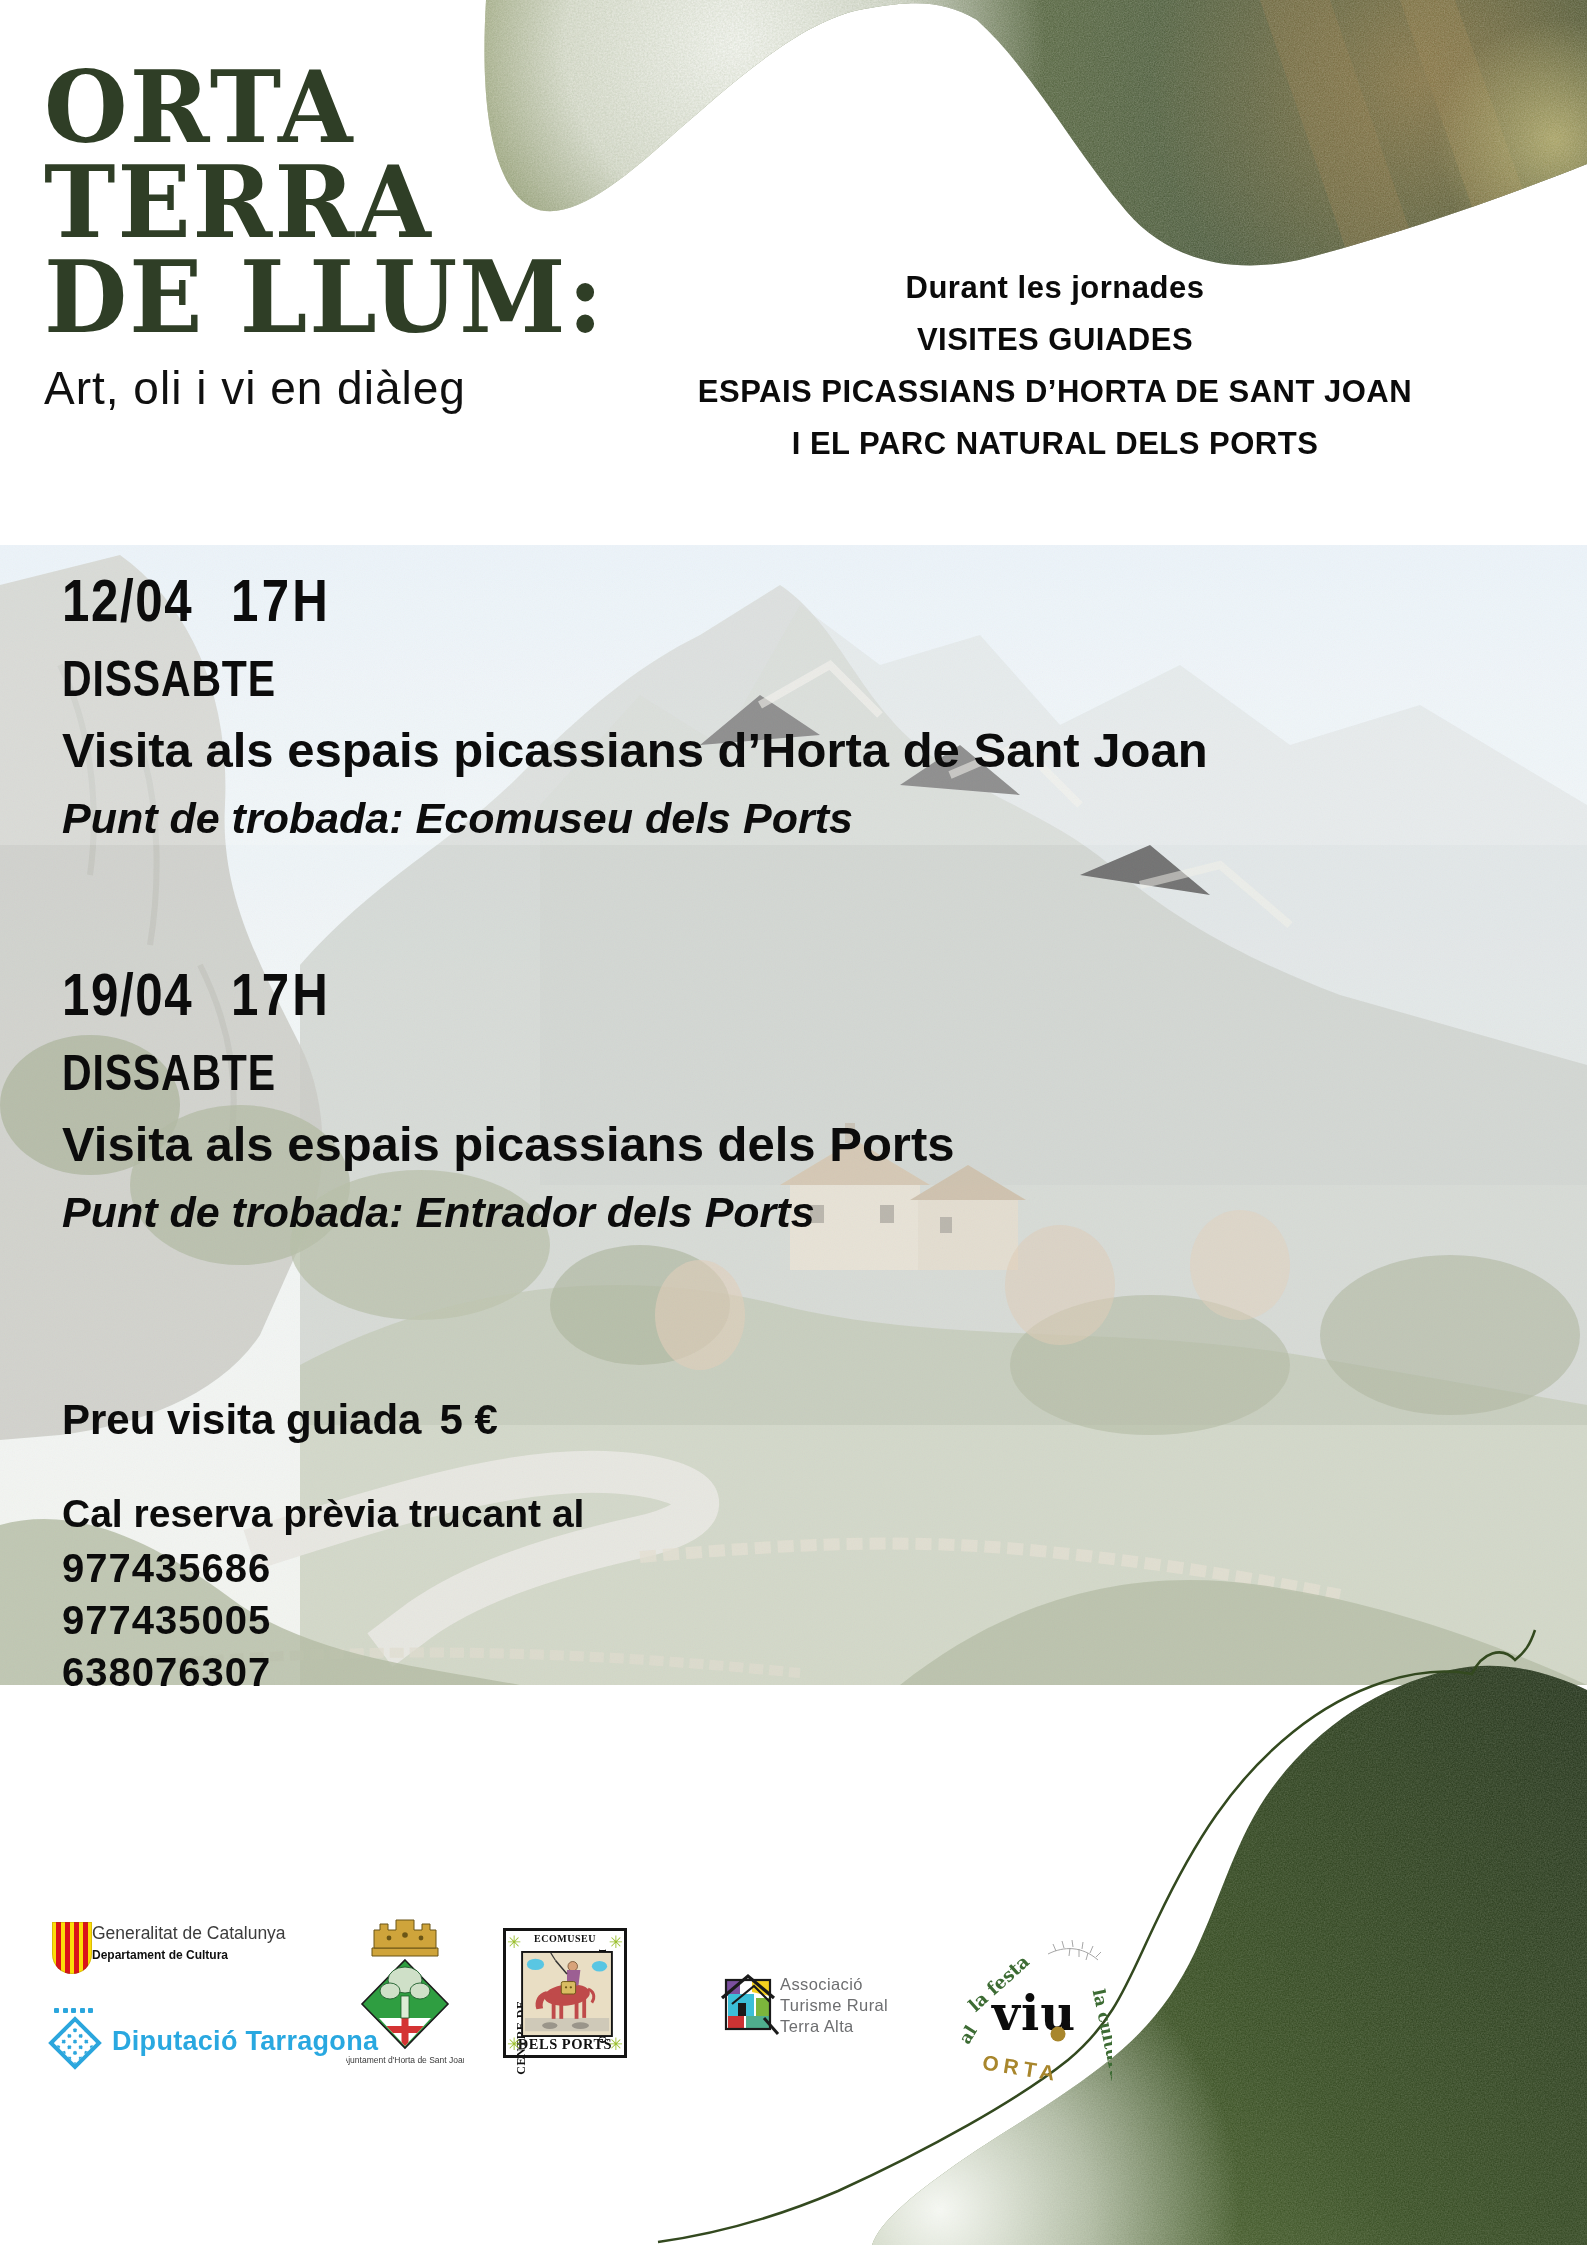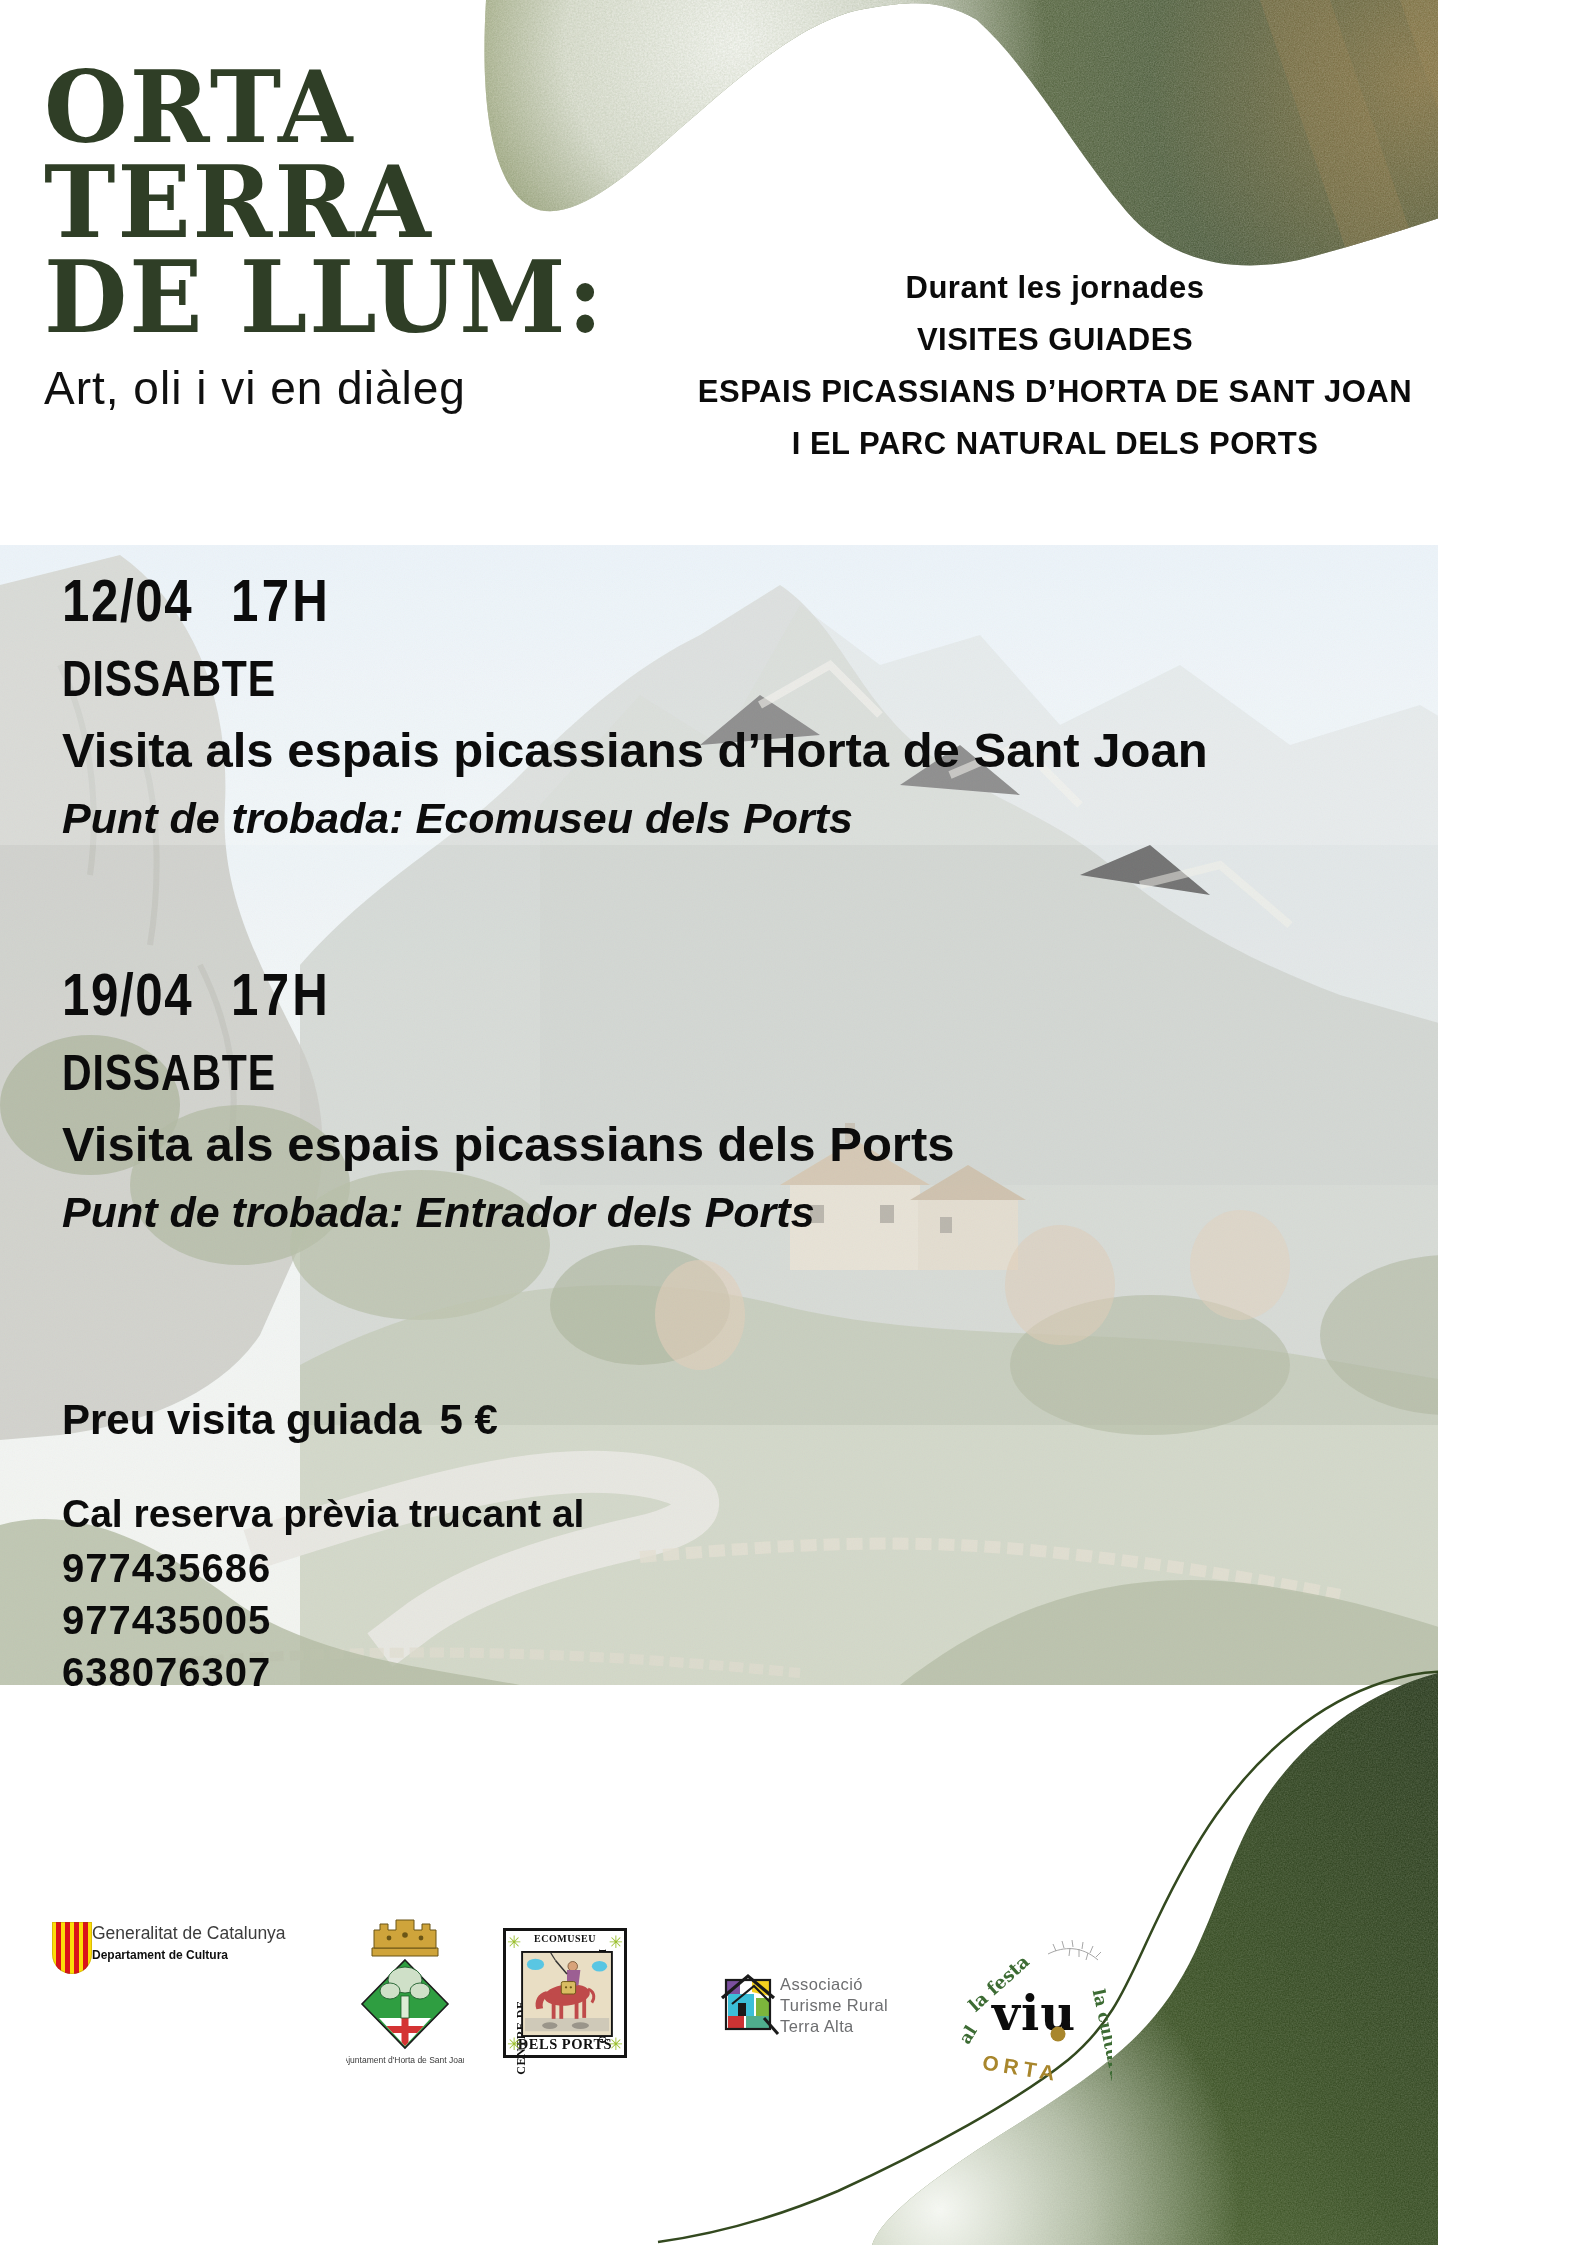--- a/index.html
+++ b/index.html
@@ -1,17 +1,17 @@
 <!DOCTYPE html>
 <html><head>
 <meta charset="utf-8">
 <style>
   html,body{margin:0;padding:0;background:#ffffff;}
   .canvas{
-    position:relative; width:1438px; height:2245px; overflow:hidden;
+    position:relative; width:1587px; height:2245px; overflow:hidden;
     background:#ffffff; font-family:"Liberation Sans",sans-serif; color:#0d0d0d;
   }
   svg{display:block;}
   .layer{position:absolute;left:0;top:0;}
 
   
   .brand{position:absolute;left:44px;top:58px;z-index:6;}
   .brand-line{
     font-family:"DejaVu Serif",serif;font-weight:900;color:#2f3e26;
     font-size:96px;line-height:95px;letter-spacing:2px;
@@ -256,20 +256,35 @@
   <div class="sponsor" style="left:52px;top:1922px">
     <div class="gen-row">
       <div class="senyera"></div>
       <div>
         <div class="gen-l1">Generalitat de Catalunya</div>
         <div class="gen-l2">Departament de Cultura</div>
       </div>
     </div>
   </div>
 
+  <div class="sponsor" style="left:50px;top:2008px">
+    <div class="dip-row">
+      <div class="dip-icon">
+        <div class="dip-dots">
+            <i></i>
+            <i></i>
+            <i></i>
+            <i></i>
+            <i></i>
+          </div>
+        <div class="dip-diamond"></div>
+      </div>
+      <div class="dip-name">Diputació Tarragona</div>
+    </div>
+  </div>
 
   <div class="sponsor" style="left:346px;top:1908px">
     <svg width="118" height="160" viewBox="0 0 118 160">
       <defs>
         <clipPath id="crossClip">
             <polygon points="33,110 85,110 59,138"></polygon>
           </clipPath>
       </defs>
       <path d="M26,48 L92,48 L92,40 L26,40 Z" fill="#cfa43b" stroke="#6b5516" stroke-width="1"></path>
       <path d="M28,40 L28,22 L34,22 L34,16 L42,16 L42,22 L50,22 L50,12 L68,12 L68,22 L76,22 L76,16 L84,16 L84,22 L90,22 L90,40 Z" fill="#cfa43b" stroke="#6b5516" stroke-width="1"></path>

